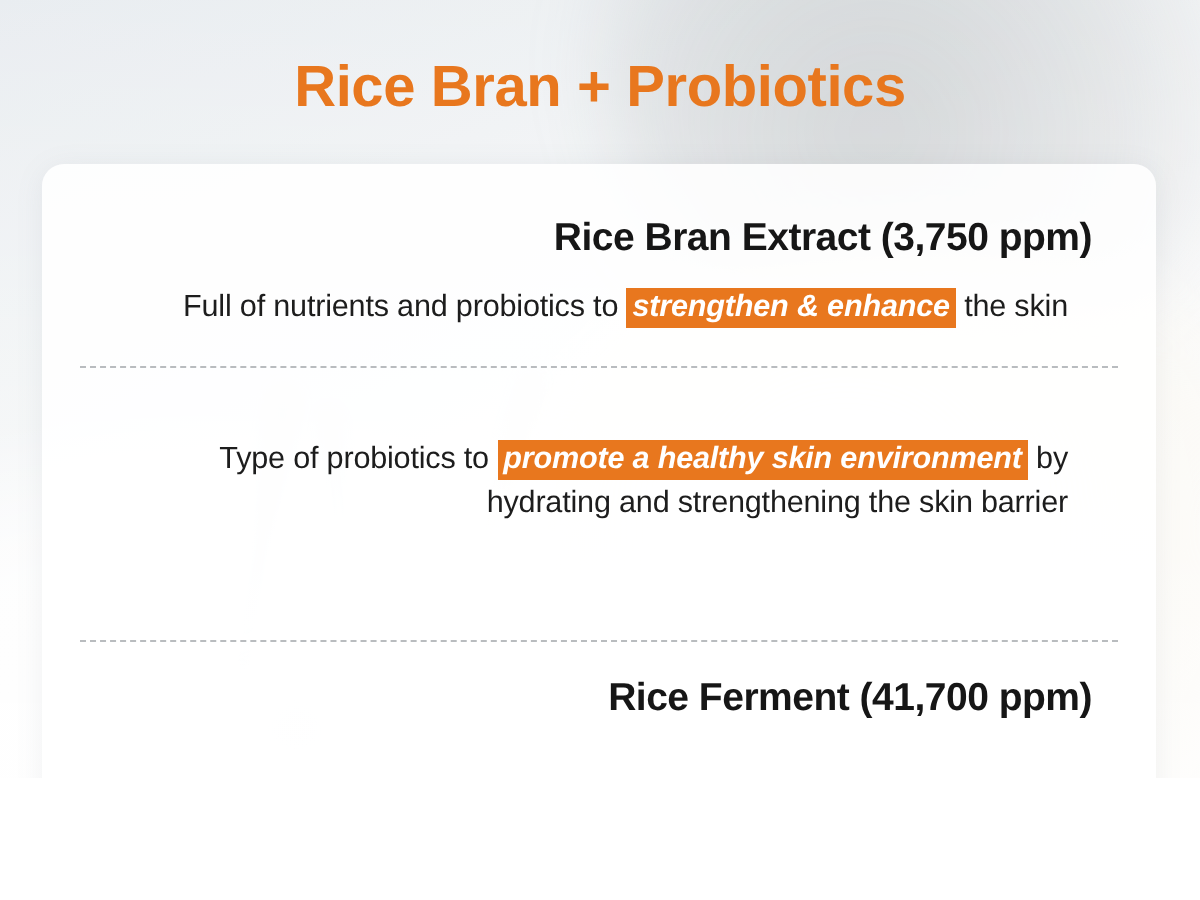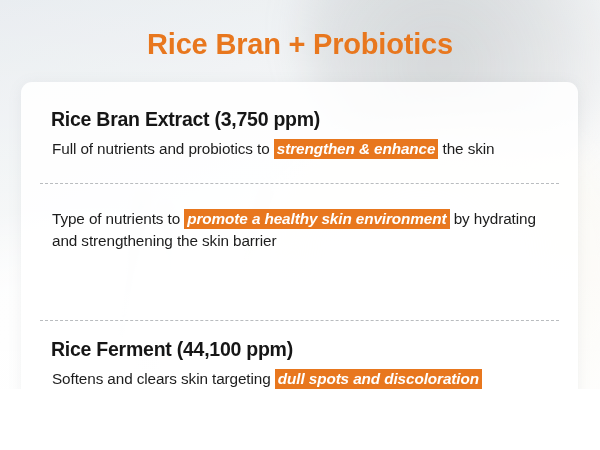--- a/index.html
+++ b/index.html
@@ -89,43 +89,43 @@
     width: 557px;
     height: 338px;
     border-radius: 11px;
     background: rgba(255,255,255,0.88);
     box-shadow: 0 2px 14px rgba(120,128,136,0.10);
     overflow: hidden;
   }
 
   .section {
     position: absolute;
-    left: 0; right: 4px;
-    text-align: left;
-    padding: 0 30px;
+    left: 0; right: 15px;
+    text-align: right;
+    padding: 0 17px;
     box-sizing: border-box;
   }
   .section-1 { top: 25px; }
   .section-2 { top: 125px; }
   .section-3 { top: 255px; }
 
   .sec-heading {
     font-size: 19.5px;
     font-weight: bold;
     color: #161616;
     letter-spacing: -0.25px;
     line-height: 1.25;
     margin: 0 0 7px 0;
   }
   .sec-body {
     font-size: 15.3px;
     color: #1d1d1d;
     line-height: 1.42;
     letter-spacing: -0.1px;
-    margin: 1px;
+    margin: 12px;
   }
   .hl {
     background: #e8771e;
     color: #ffffff;
     font-style: italic;
     font-weight: bold;
     padding: 1px 3px 2px 3px;
     box-decoration-break: clone;
     -webkit-box-decoration-break: clone;
   }
@@ -159,24 +159,23 @@
   <div class="card">
 
     <div class="section section-1">
       <p class="sec-heading">Rice Bran Extract (3,750 ppm)</p>
       <p class="sec-body"><span>Full of nutrients and probiotics to </span><span class="hl">strengthen &amp; enhance</span><span> the skin</span></p>
     </div>
 
     <div class="divider divider-1"></div>
 
     <div class="section section-2">
-      <p class="sec-body"><span>Type of nutrients to </span><span class="hl">promote a healthy skin environment</span><span> by hydrating and strengthening the skin barrier</span></p>
+      <p class="sec-body"><span>Type of probiotics to </span><span class="hl">promote a healthy skin environment</span><span> by hydrating and strengthening the skin barrier</span></p>
     </div>
 
     <div class="divider divider-2"></div>
 
     <div class="section section-3">
-      <p class="sec-heading">Rice Ferment (44,100 ppm)</p>
-      <p class="sec-body"><span>Softens and clears skin targeting </span><span class="hl">dull spots and discoloration</span></p>
+      <p class="sec-heading">Rice Ferment (41,700 ppm)</p>
     </div>
 
   </div>
 </div>
 
 </body></html>

